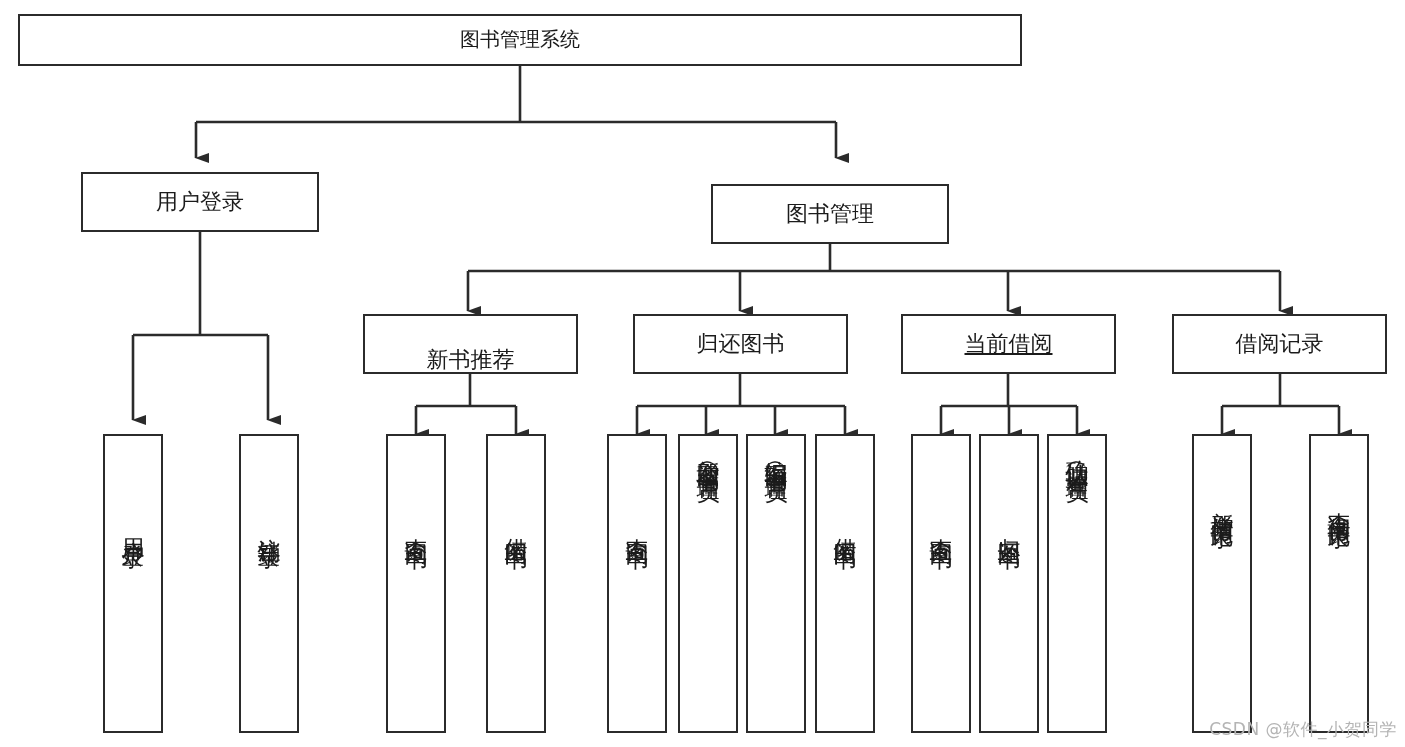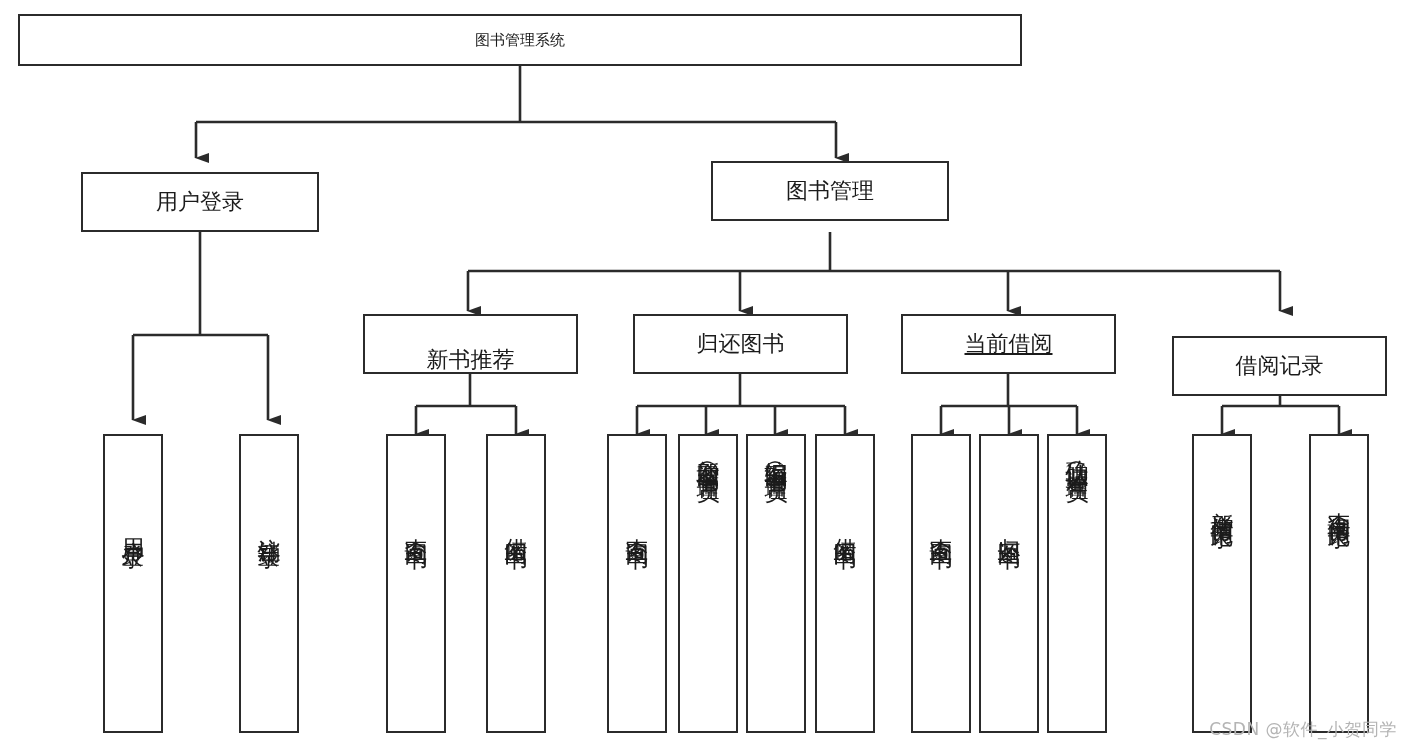--- a/index.html
+++ b/index.html
@@ -23,21 +23,21 @@
     color:#1b1b1b;
   }
   .node .lbl{
     display:block;
     text-align:center;
     line-height:1.08;
     white-space:nowrap;
   }
   
   .h-node .lbl{font-size:22px;}
-  #n-root .lbl{font-size:15px;}
+  #n-root .lbl{font-size:20px;}
 
   
   .v-node{
     align-items:flex-start;
     justify-content:center;
     padding-top:6px;
   }
   .v-node .lbl{
     writing-mode:vertical-rl;
     text-orientation:upright;
@@ -115,37 +115,37 @@
   </svg>
 
   <div class="node h-node" id="n-root" style="left:18px;top:14px;width:1004px;height:52px;">
     <span class="lbl">图书管理系统</span>
   </div>
 
   <div class="node h-node" style="left:81px;top:172px;width:238px;height:60px;">
     <span class="lbl">用户登录</span>
   </div>
 
-  <div class="node h-node" style="left:711px;top:161px;width:238px;height:60px;">
+  <div class="node h-node" style="left:711px;top:184px;width:238px;height:60px;">
     <span class="lbl">图书管理</span>
   </div>
 
   <div class="node h-node" style="left:363px;top:314px;width:215px;height:60px;align-items:flex-end;">
     <span class="lbl">新书推荐</span>
   </div>
 
   <div class="node h-node" style="left:633px;top:314px;width:215px;height:60px;">
     <span class="lbl">归还图书</span>
   </div>
 
   <div class="node h-node" style="left:901px;top:314px;width:215px;height:60px;text-decoration:underline;">
     <span class="lbl">当前借阅</span>
   </div>
 
-  <div class="node h-node" style="left:1172px;top:314px;width:215px;height:60px;margin-top:22px;">
+  <div class="node h-node" style="left:1172px;top:314px;width:215px;height:60px;">
     <span class="lbl">借阅记录</span>
   </div>
 
   <div class="node v-node mid" style="left:103px;top:434px;width:60px;height:299px;">
     <span class="lbl">用户登录</span>
   </div>
 
   <div class="node v-node mid" style="left:239px;top:434px;width:60px;height:299px;">
     <span class="lbl">注销登录</span>
   </div>

